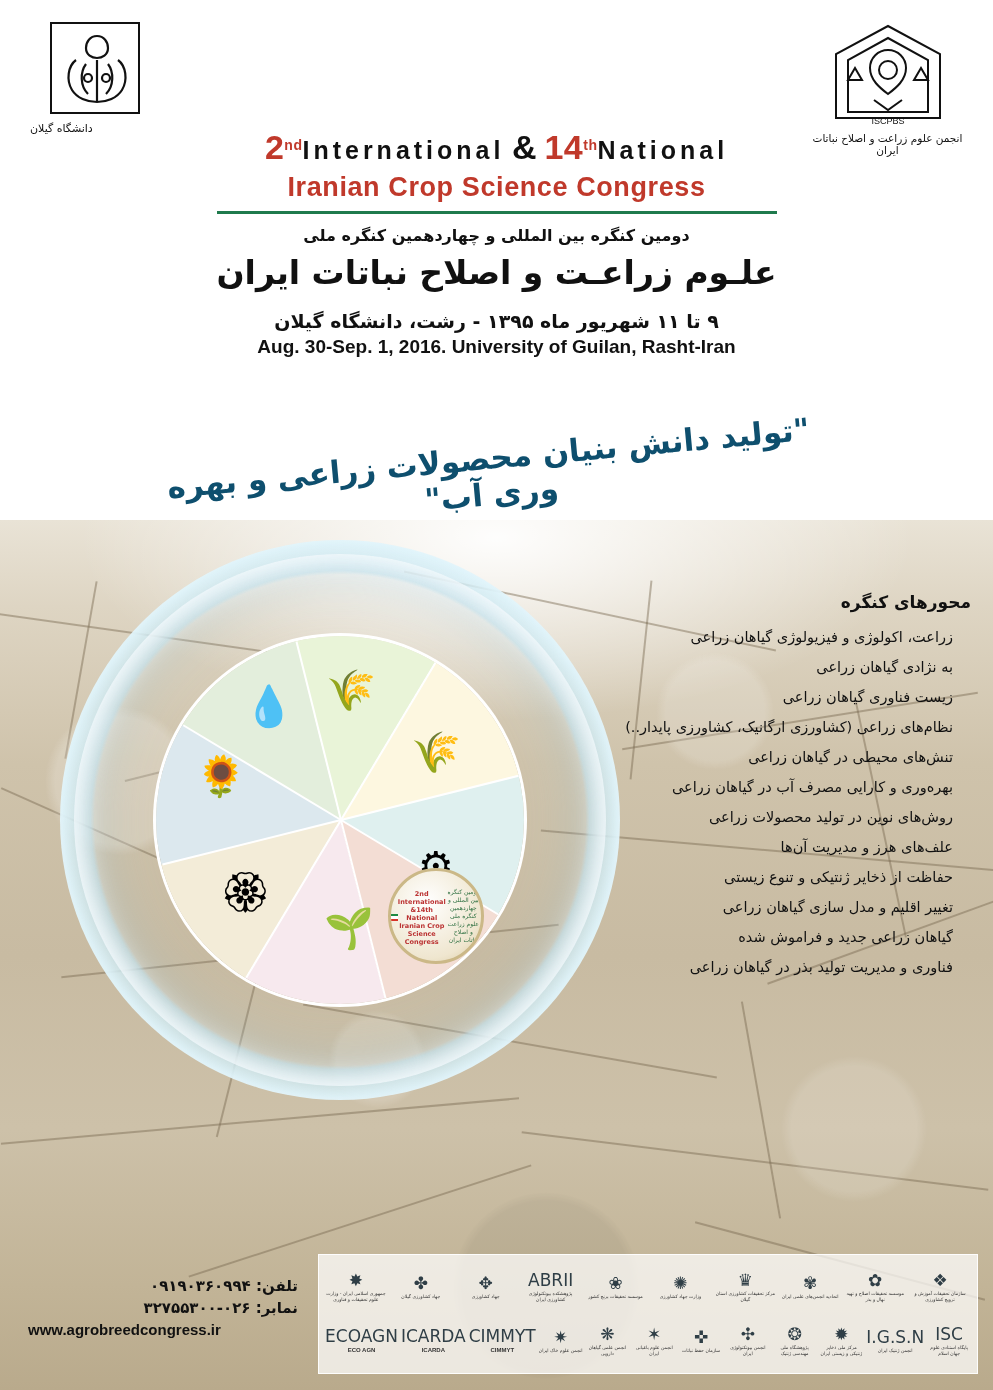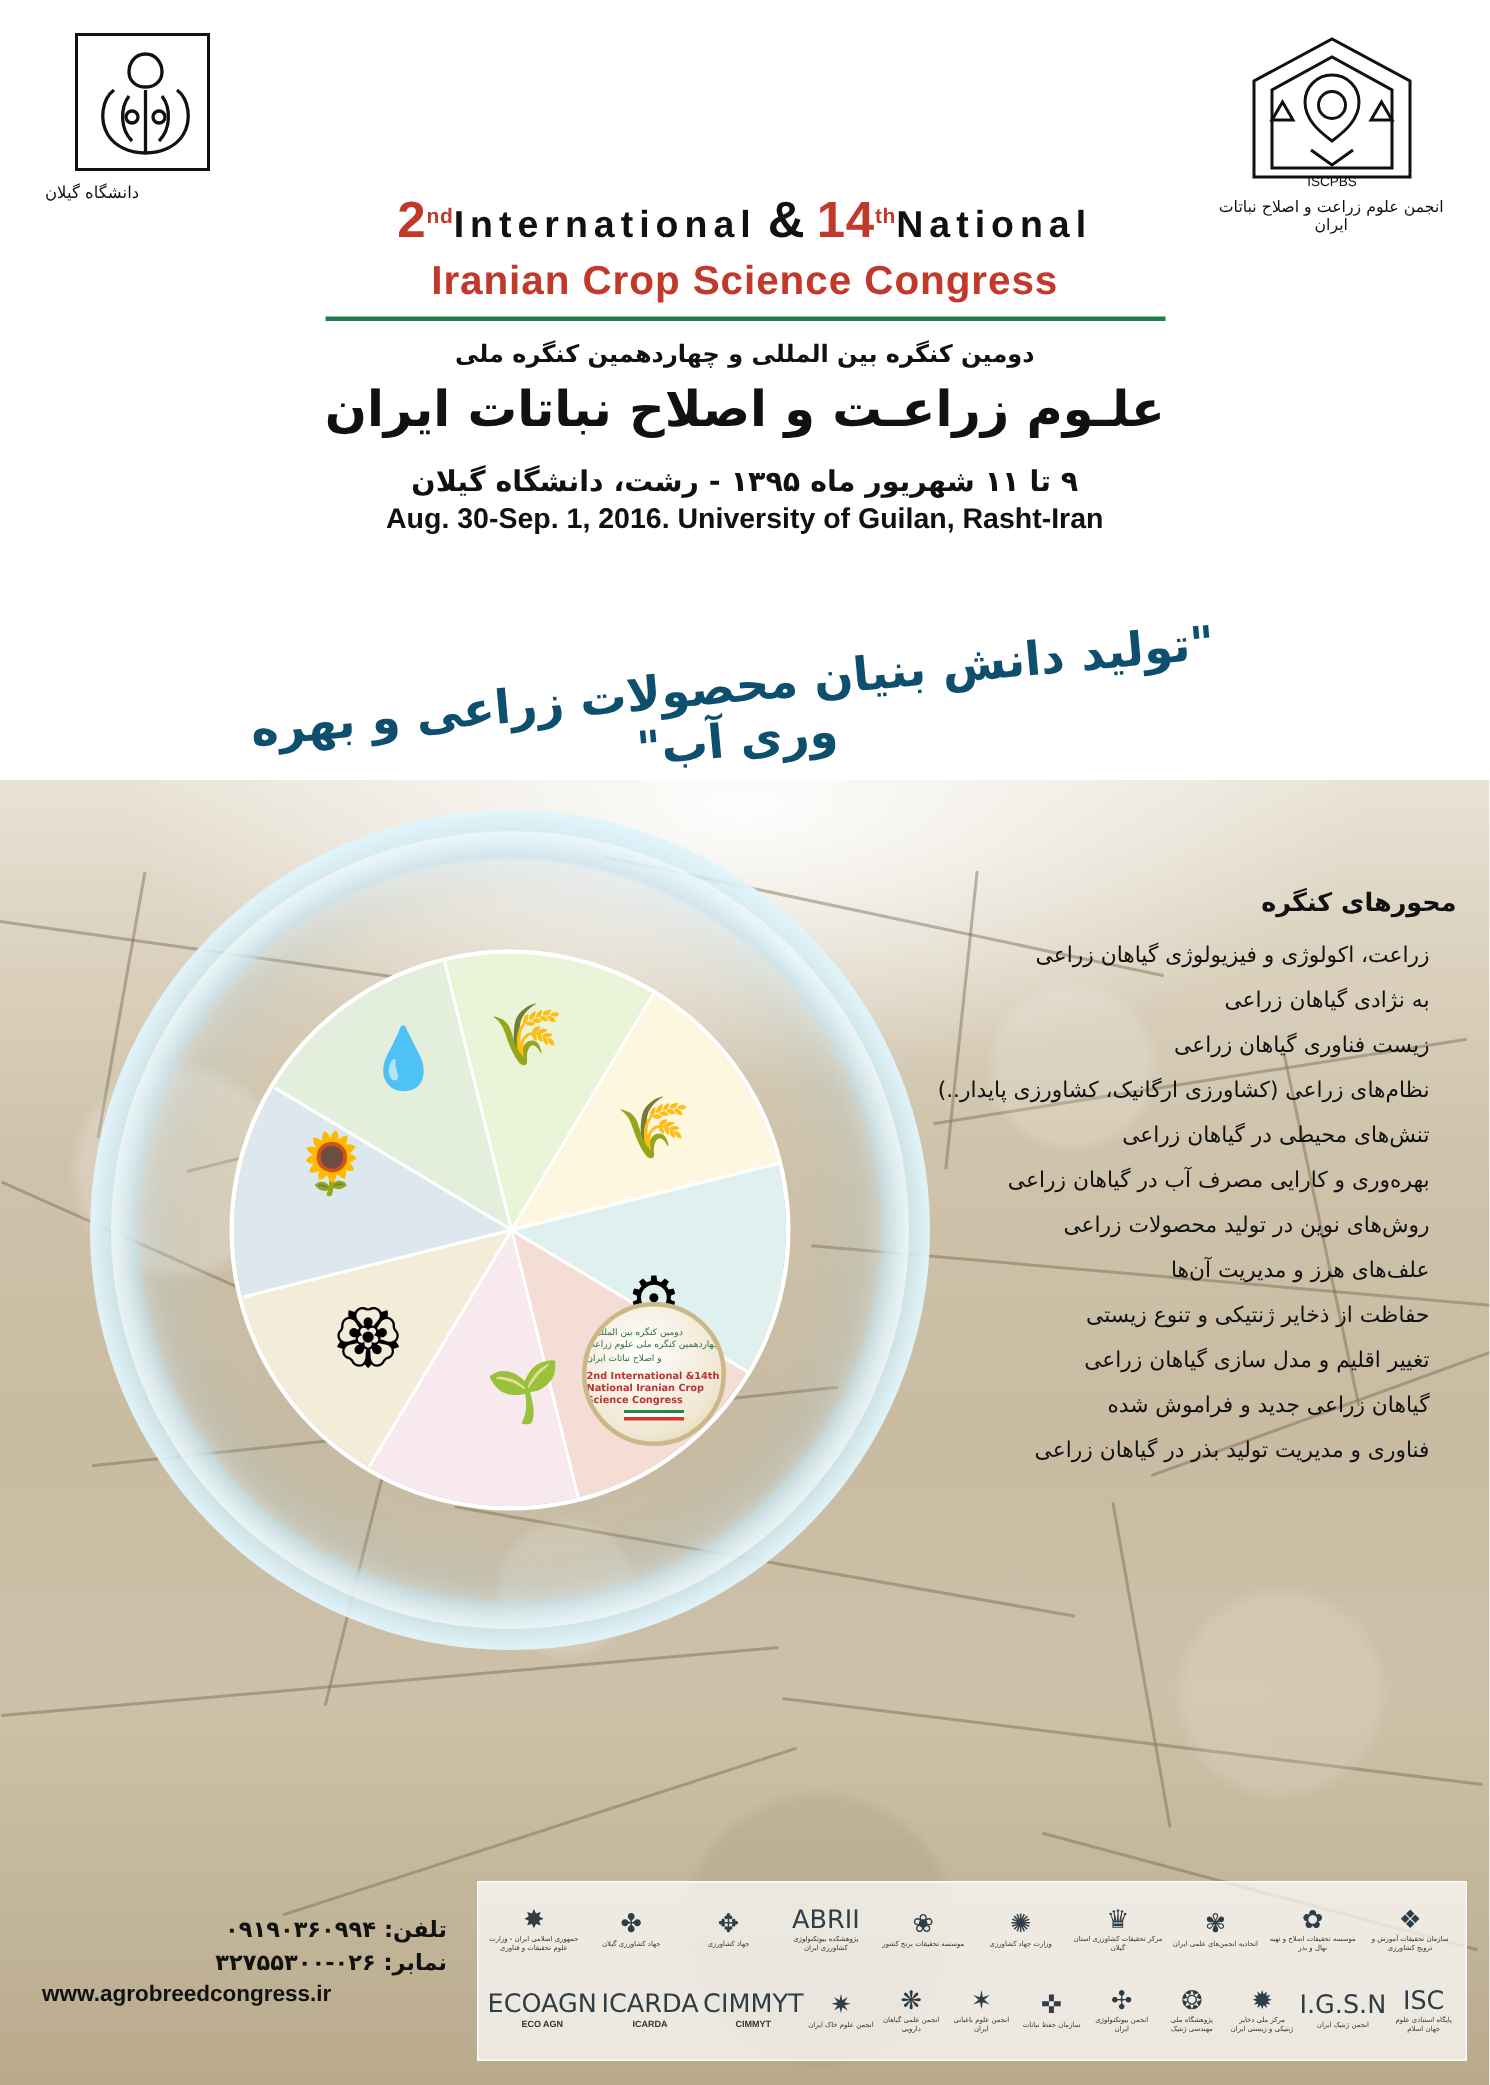--- a/index.html
+++ b/index.html
@@ -161,22 +161,22 @@
     background: #ffffff; transform-origin: top center;
   }
   .pie-emoji {
     position: absolute; font-size: 40px; line-height: 1;
   }
   .pie-center {
     position: absolute; left: 232px; top: 232px; width: 96px; height: 96px;
     border-radius: 50%;
     background: radial-gradient(circle at 40% 35%, #ffffff, #efe6cf 70%, #d8c79c 100%);
     border: 3px solid #cbb887;
-    text-align: left;
-    display: flex; flex-direction: column; align-items: center; justify-content: center;
+    text-align: center;
+    display: flex; flex-direction: row; align-items: center; justify-content: center;
     overflow: hidden;
   }
   .pie-center .mini-fa { font-size: 6px; color: #2b6e3f; line-height: 1.35; direction: rtl; }
   .pie-center .mini-en { font-size: 6.5px; color: #b33; font-weight: 700; margin-top: 3px; }
   .pie-center .flag {
     margin-top: 3px; width: 40px; height: 7px;
     background: linear-gradient(180deg, #1f8a43 0 33%, #ffffff 33% 66%, #d7342a 66% 100%);
   }
 
   

